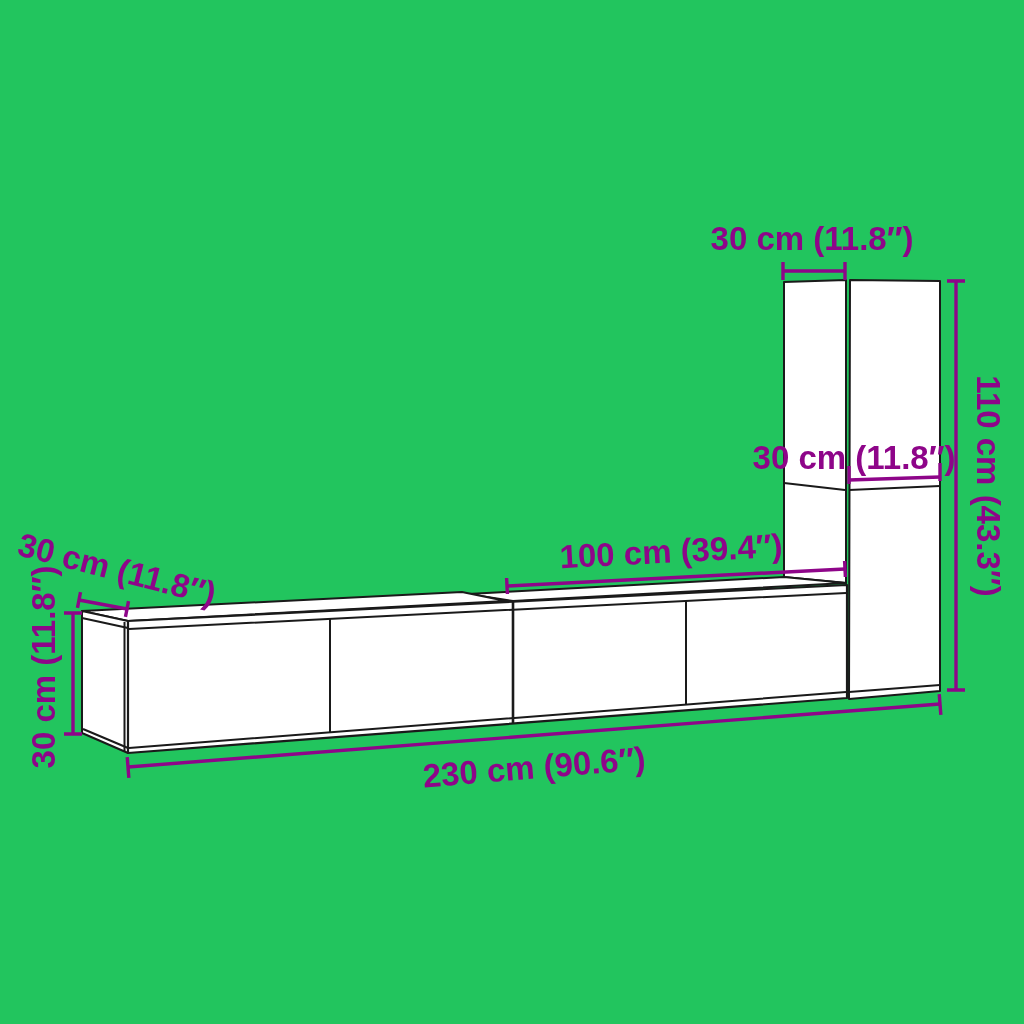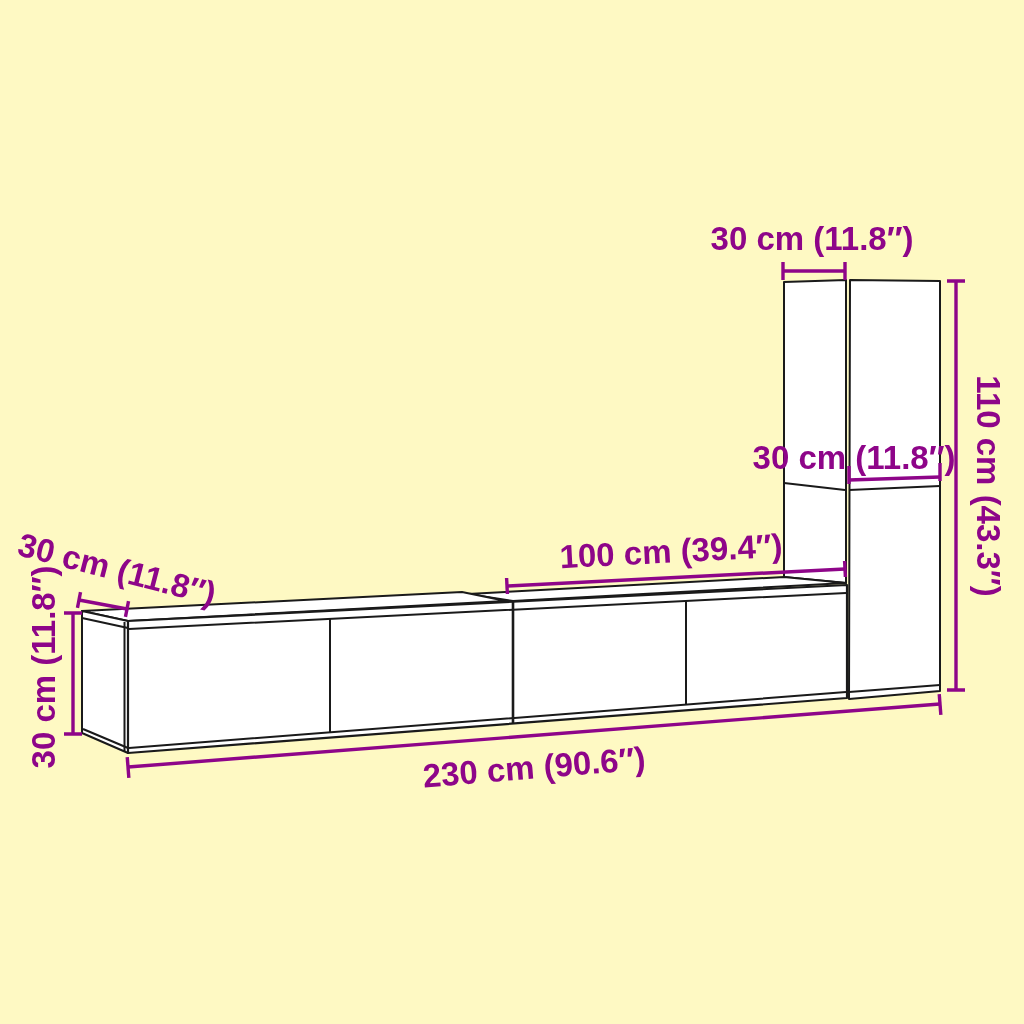--- a/index.html
+++ b/index.html
@@ -1,19 +1,19 @@
 <!DOCTYPE html>
 <html><head>
 <meta charset="utf-8">
 <style>
   html,body{margin:0;padding:0;background:#ffffff;}
   .stage{
     position:relative;
     width:1024px;height:1024px;
-    background:#fef9c3;
+    background:#22c55e;
     overflow:hidden;
     font-family:"Liberation Sans", sans-serif;
   }
   svg{display:block;}
   .dim-text{
     font-family:"Liberation Sans", sans-serif;
     font-weight:700;
     font-size:33px;
   }
 </style>

